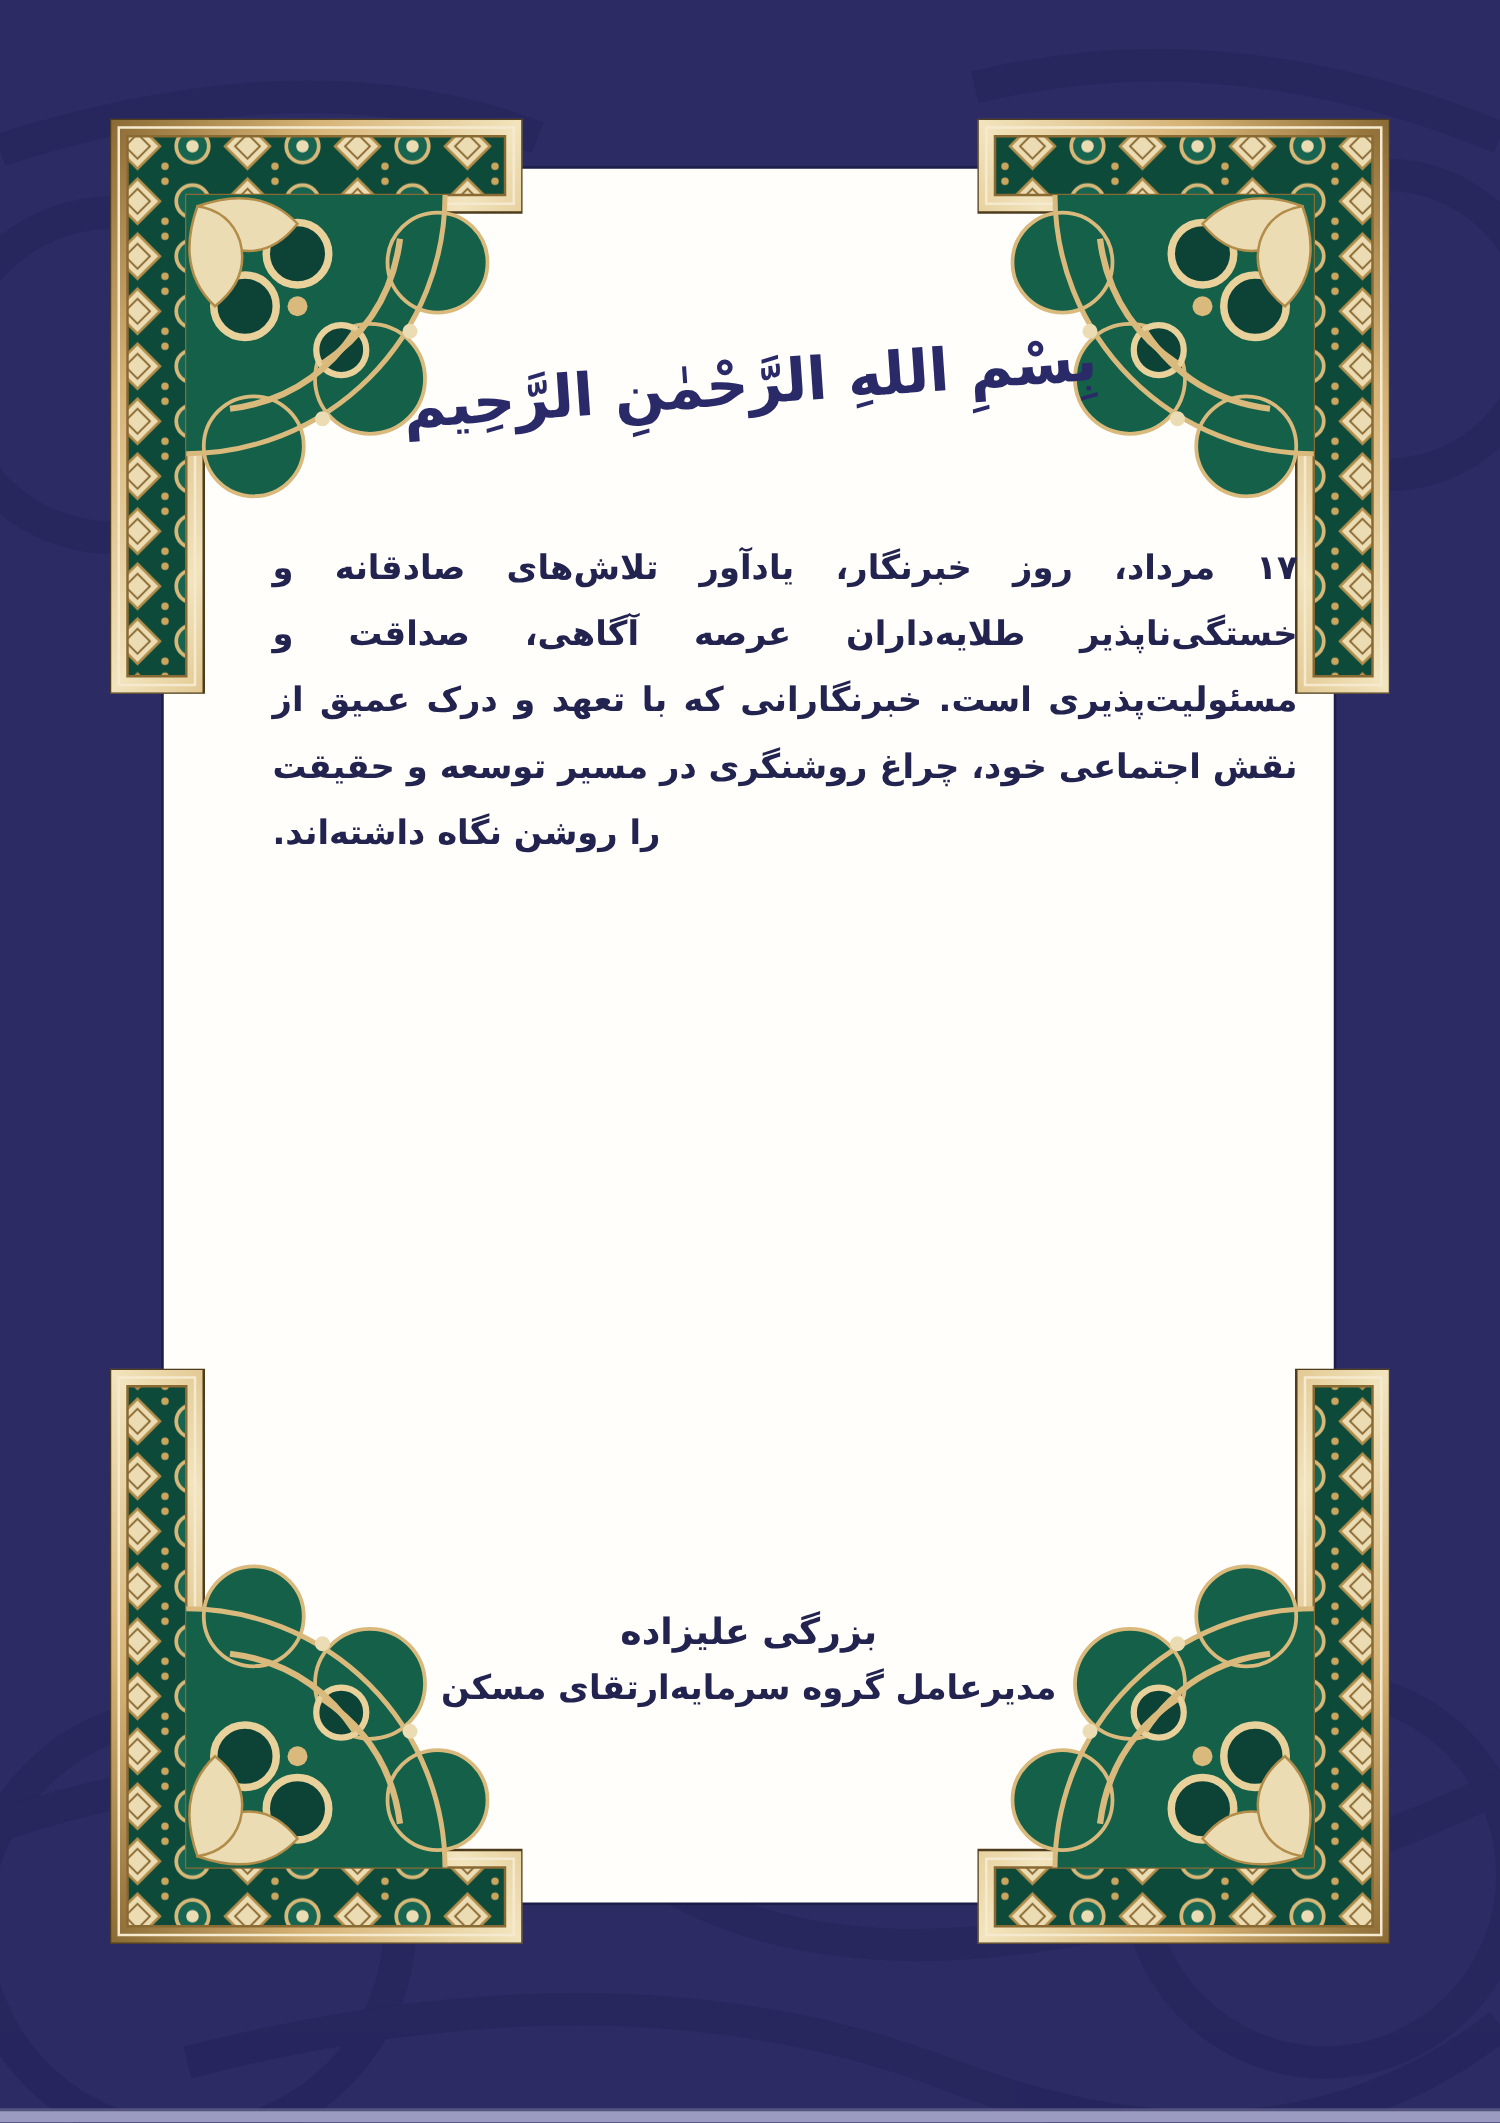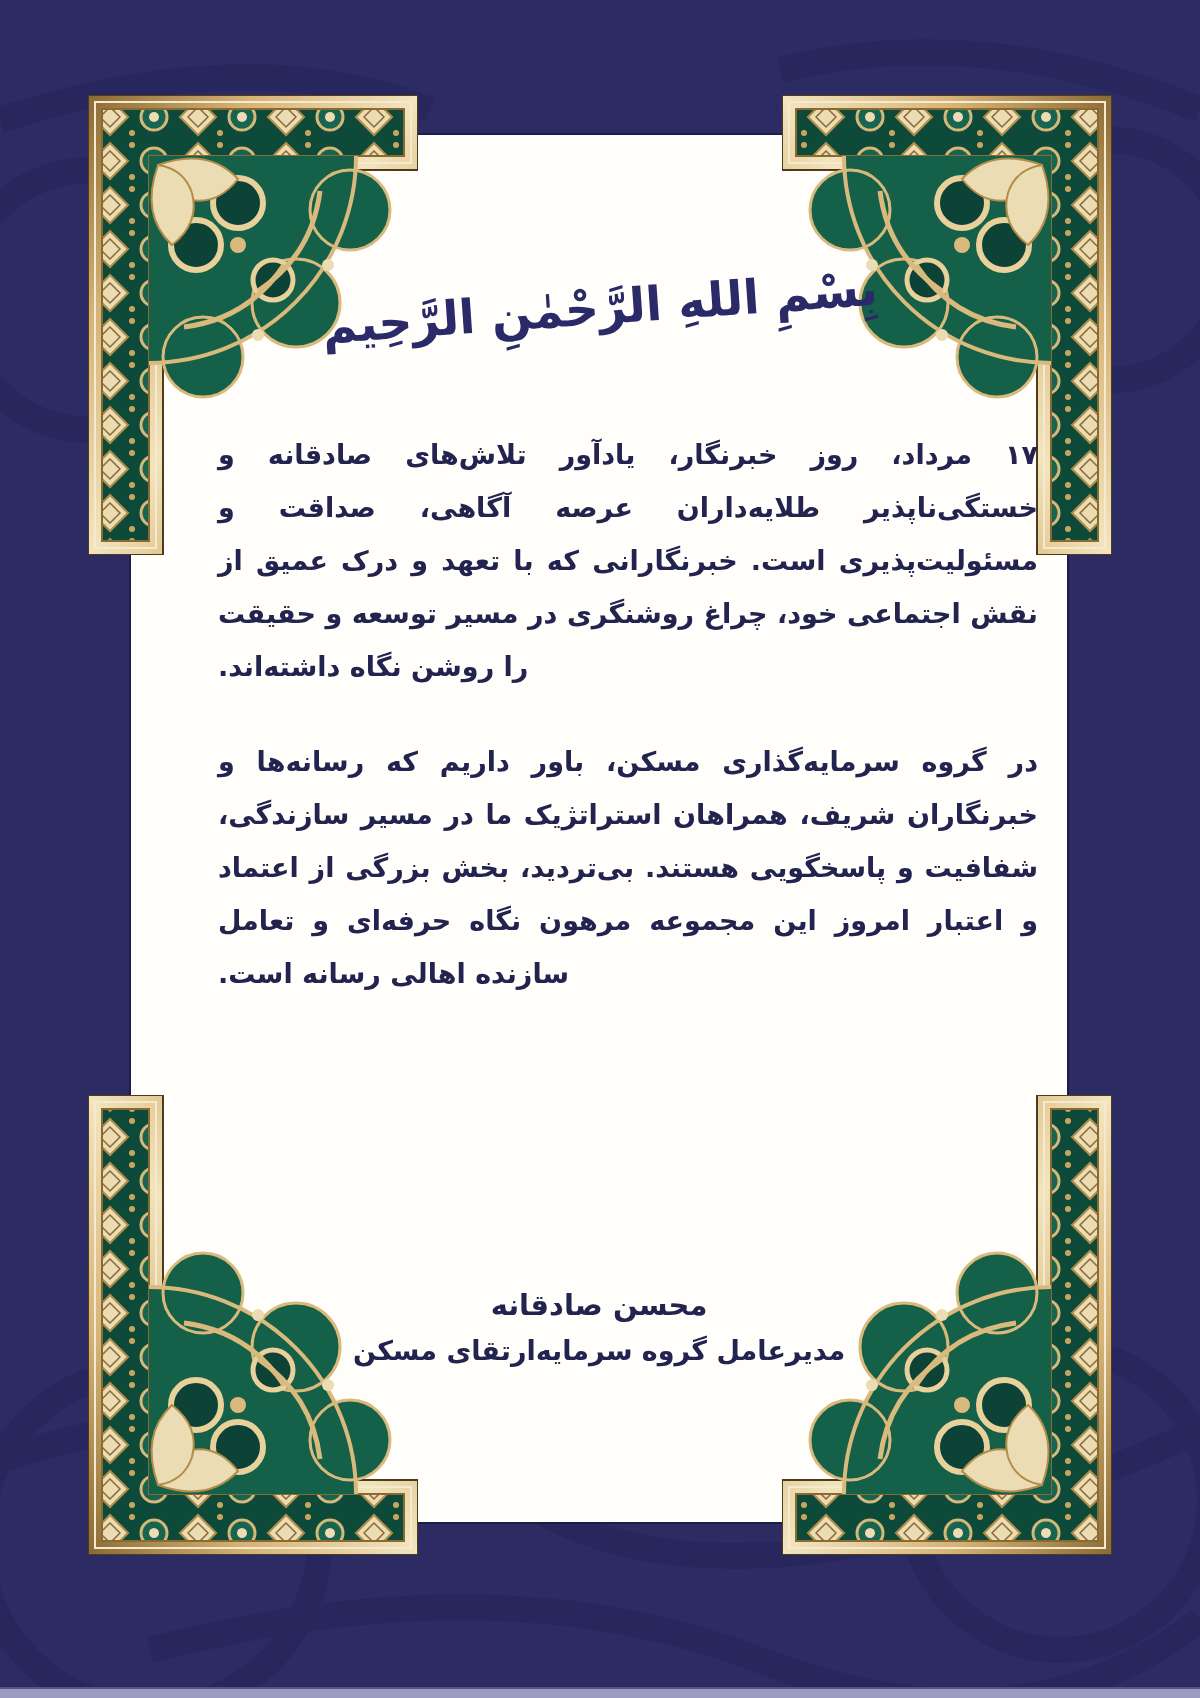--- a/index.html
+++ b/index.html
@@ -138,23 +138,22 @@
   <div class="corner br">
     <svg>
         <use href="#cornerOrn"></use>
       </svg>
   </div>
 
   <div class="bismillah">بِسْمِ اللهِ الرَّحْمٰنِ الرَّحِیم</div>
 
   <div class="letter-body">
     <p>۱۷ مرداد، روز خبرنگار، یادآور تلاش‌های صادقانه و خستگی‌ناپذیر طلایه‌داران عرصه آگاهی، صداقت و مسئولیت‌پذیری است. خبرنگارانی که با تعهد و درک عمیق از نقش اجتماعی خود، چراغ روشنگری در مسیر توسعه و حقیقت را روشن نگاه داشته‌اند.</p>
-    <p>در گروه سرمایه‌گذاری مسکن، باور داریم که رسانه‌ها و خبرنگاران شریف، همراهان استراتژیک ما در مسیر سازندگی، شفافیت و پاسخگویی هستند. بی‌تردید، بخش بزرگی از اعتماد و اعتبار امروز این مجموعه مرهون نگاه حرفه‌ای و تعامل سازنده اهالی رسانه است.</p>
   </div>
 
   <div class="signature">
-    <p class="sig-name">محسن صادقانه</p>
+    <p class="sig-name">بزرگی علیزاده</p>
     <p class="sig-title">مدیرعامل گروه سرمایه‌ارتقای مسکن</p>
   </div>
 
   <div class="bottom-strip"></div>
 
 </div>
 
 </body></html>

